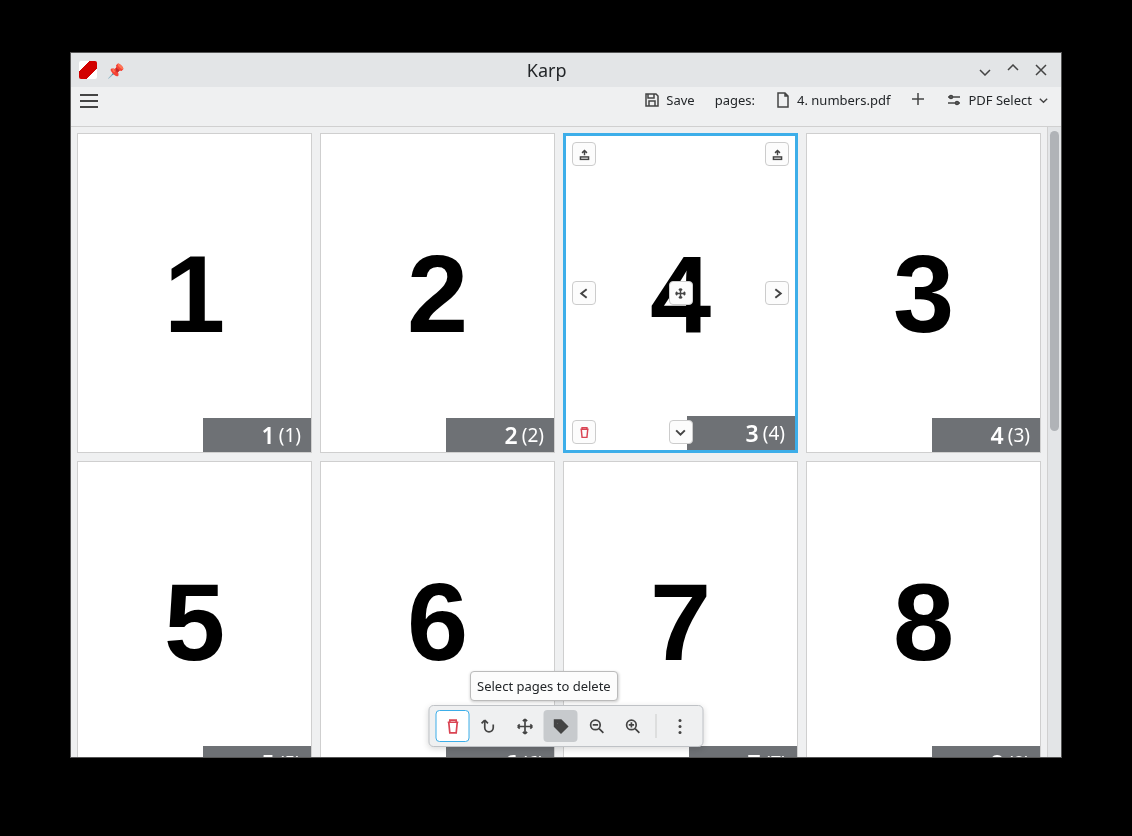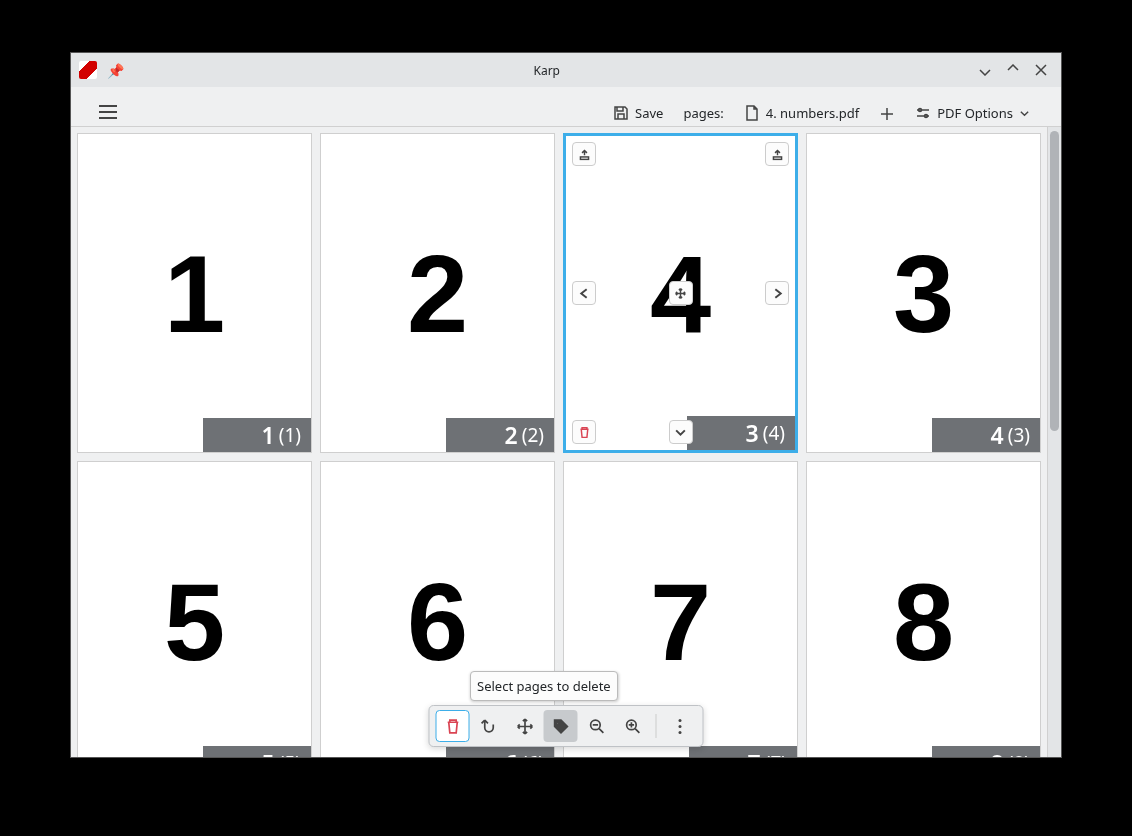--- a/index.html
+++ b/index.html
@@ -18,26 +18,26 @@
   
   .titlebar {
     height:34px; display:flex; align-items:center; padding:0 8px;
     background:#e3e5e7;
   }
   .titlebar .appicon {
     width:18px; height:18px; background:linear-gradient(135deg,#fff 0 30%, #d20000 30% 70%, #fff 70%); 
     border-radius:2px;
   }
   .titlebar .pin { margin-left:10px; font-size:14px; }
-  .titlebar .title { flex:1; text-align:center; font-size:12px; }
+  .titlebar .title { flex:1; text-align:center; font-size:18px; }
   .winbtn { width:24px; height:24px; display:flex; align-items:center; justify-content:center; margin-left:4px; cursor:pointer; }
   .winbtn svg { width:12px; height:12px; stroke:#444; fill:none; stroke-width:1.5; }
   
   .toolbar {
-    height:40px; display:flex; align-items:flex-end; padding:0 23px;
+    height:40px; display:flex; align-items:flex-start; padding:0 4px;
     background:#eff0f1; border-bottom:1px solid #d0d0d0;
   }
   .hamburger {
     width:28px; height:28px; display:flex; flex-direction:column; justify-content:center; gap:4px; cursor:pointer;
   }
   .hamburger span { height:2px; background:#444; width:18px; margin:0 auto; }
   .toolbar .spacer { flex:1; }
   .tbitem { display:flex; align-items:center; gap:6px; padding:4px 8px; margin-left:4px; cursor:pointer; }
   .tbitem svg { width:16px; height:16px; stroke:#444; fill:none; stroke-width:1.5; }
   .tbtext { font-size:13px; }
@@ -140,21 +140,21 @@
       <svg viewBox="0 0 16 16">
           <path d="M8 2 V14 M2 8 H14"></path>
         </svg>
     </div>
     <div class="tbitem">
       <svg viewBox="0 0 16 16">
           <path d="M2 5 H14 M2 11 H14"></path>
           <circle cx="5" cy="5" r="1.5"></circle>
           <circle cx="11" cy="11" r="1.5"></circle>
         </svg>
-      <span class="tbtext">PDF Options</span>
+      <span class="tbtext">PDF Select</span>
       <svg viewBox="0 0 12 12" style="width:11px;height:11px">
           <path d="M2 4 L6 8 L10 4"></path>
         </svg>
     </div>
   </div>
 
   <div class="gridwrap">
     <div class="grid" id="grid">
         <div class="page">
           <div class="pagenum">1</div>

